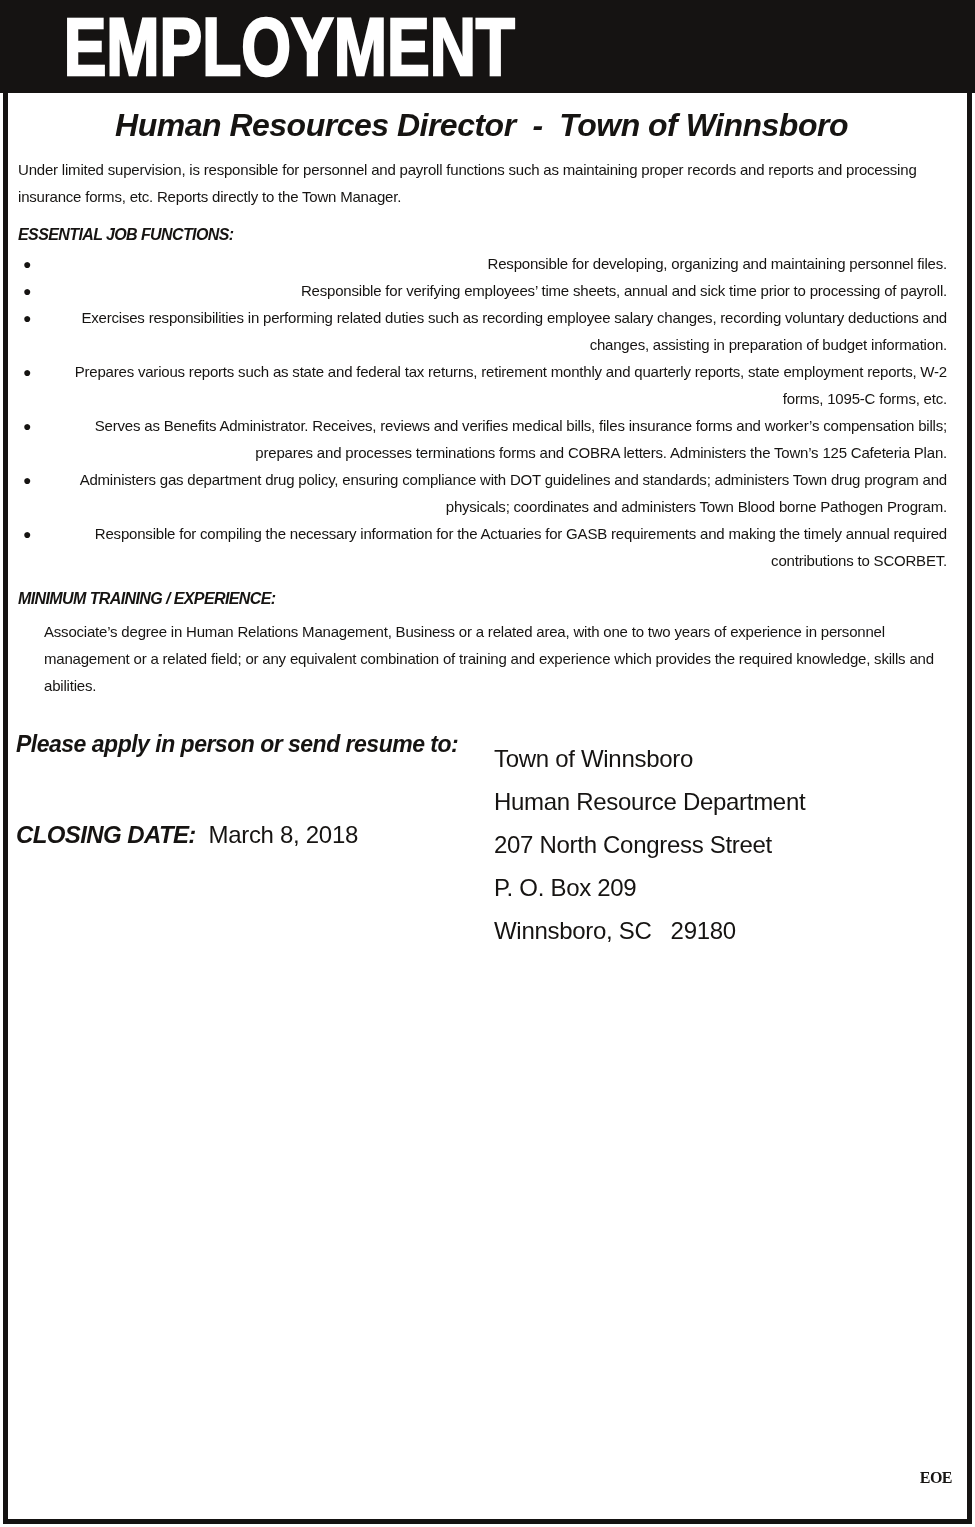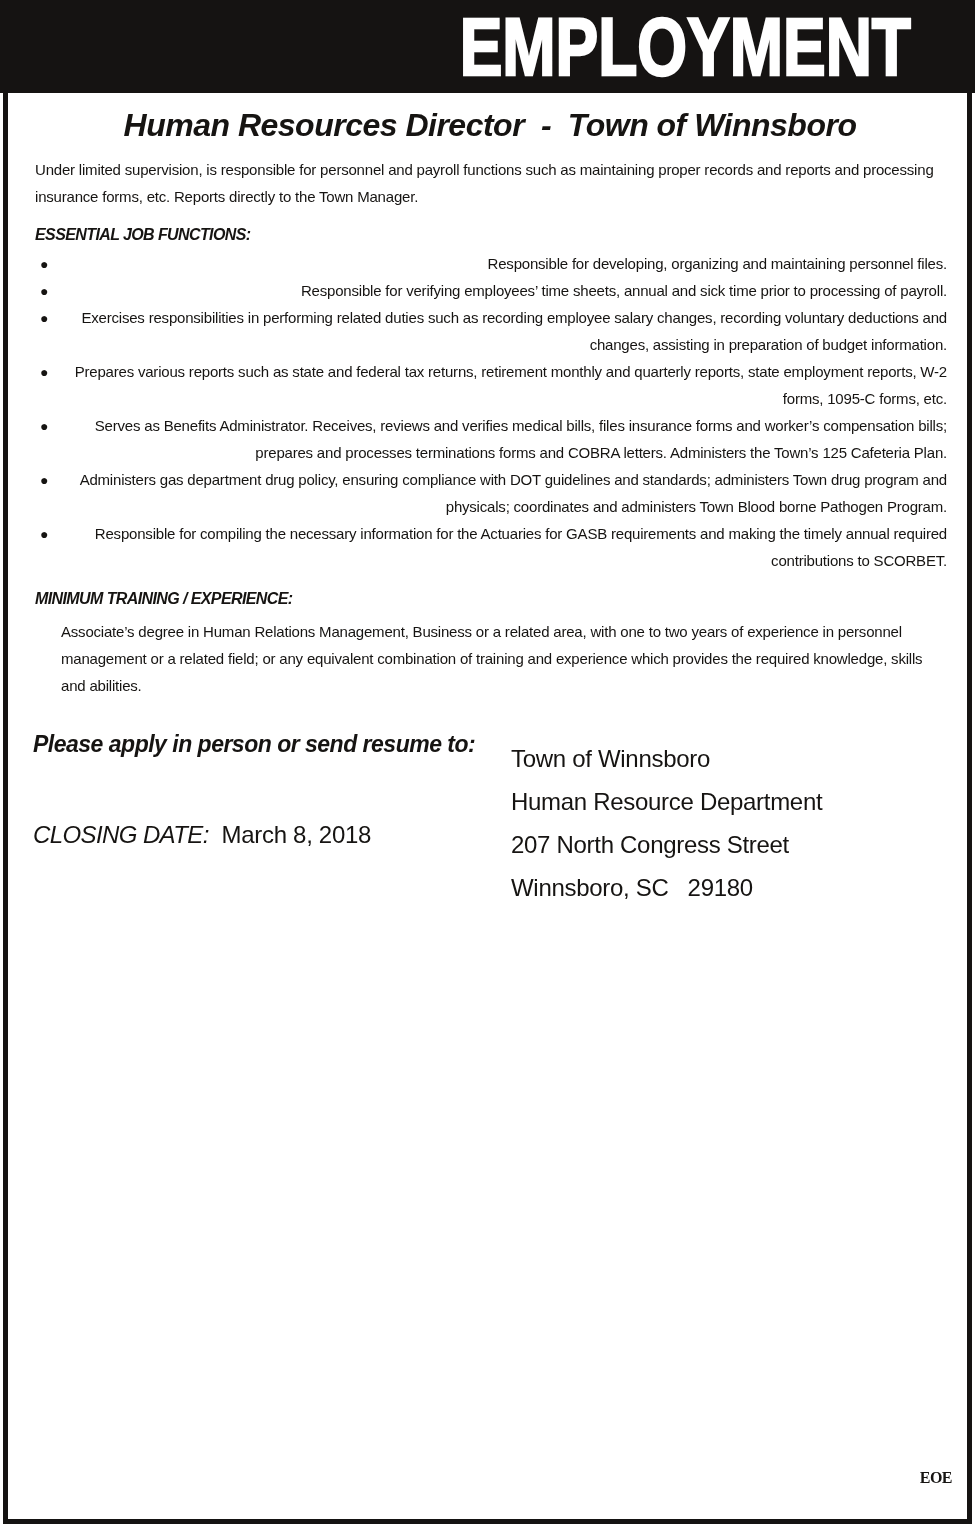--- a/index.html
+++ b/index.html
@@ -9,21 +9,21 @@
     font-family: "Liberation Sans", sans-serif;
     color: #161412;
     overflow: hidden;
   }
   .page { position: relative; width: 975px; height: 1527px; }
 
   
   .banner {
     height: 93px; width: 975px;
     background: #151312;
-    display: flex; align-items: center; justify-content: flex-end;
+    display: flex; align-items: center; justify-content: flex-start;
     overflow: hidden;
   }
   .banner-title {
     color: #ffffff;
     font-weight: bold;
     font-size: 82px;
     line-height: 93px;
     letter-spacing: 0px;
     display: inline-block;
     transform: scaleX(0.78);
@@ -33,21 +33,21 @@
 
   
   .frame {
     position: absolute;
     top: 93px; left: 3px;
     width: 969px; height: 1431px;
     box-sizing: border-box;
     border: 5px solid #151312;
     border-top: none;
     background: #ffffff;
-    padding: 8px 20px 0 25px;
+    padding: 8px 20px 0 8px;
     overflow: hidden;
   }
 
   .ad-title {
     text-align: center;
     font-style: italic;
     font-weight: bold;
     font-size: 32px;
     letter-spacing: -0.5px;
     margin: 6px 0 12px 0;
@@ -105,21 +105,21 @@
     line-height: 30px;
   }
   .closing-line {
     margin-top: 62px;
     font-size: 24px;
     letter-spacing: -0.3px;
     white-space: pre;
   }
   .closing-label {
     font-style: italic;
-    font-weight: normal;
+    font-weight: bold;
     letter-spacing: -0.6px;
   }
   .right-col {
     font-size: 24px;
     line-height: 43px;
     letter-spacing: -0.3px;
     margin-top: 8px;
   }
   .addr-line { white-space: pre; }
 
@@ -166,20 +166,21 @@
 
     <div class="bottom">
       <div class="left-col">
         <div class="apply-label">Please apply in person or send resume to:</div>
         <div class="closing-line"><span class="closing-label">CLOSING DATE:</span><span>  March 8, 2018</span></div>
       </div>
       <div class="right-col">
           <div class="addr-line">Town of Winnsboro</div>
           <div class="addr-line">Human Resource Department</div>
           <div class="addr-line">207 North Congress Street</div>
+          <div class="addr-line">P. O. Box 209</div>
           <div class="addr-line">Winnsboro, SC   29180</div>
         </div>
     </div>
 
     <div class="eoe">EOE</div>
 
   </div>
 </div>
 
 </body></html>

